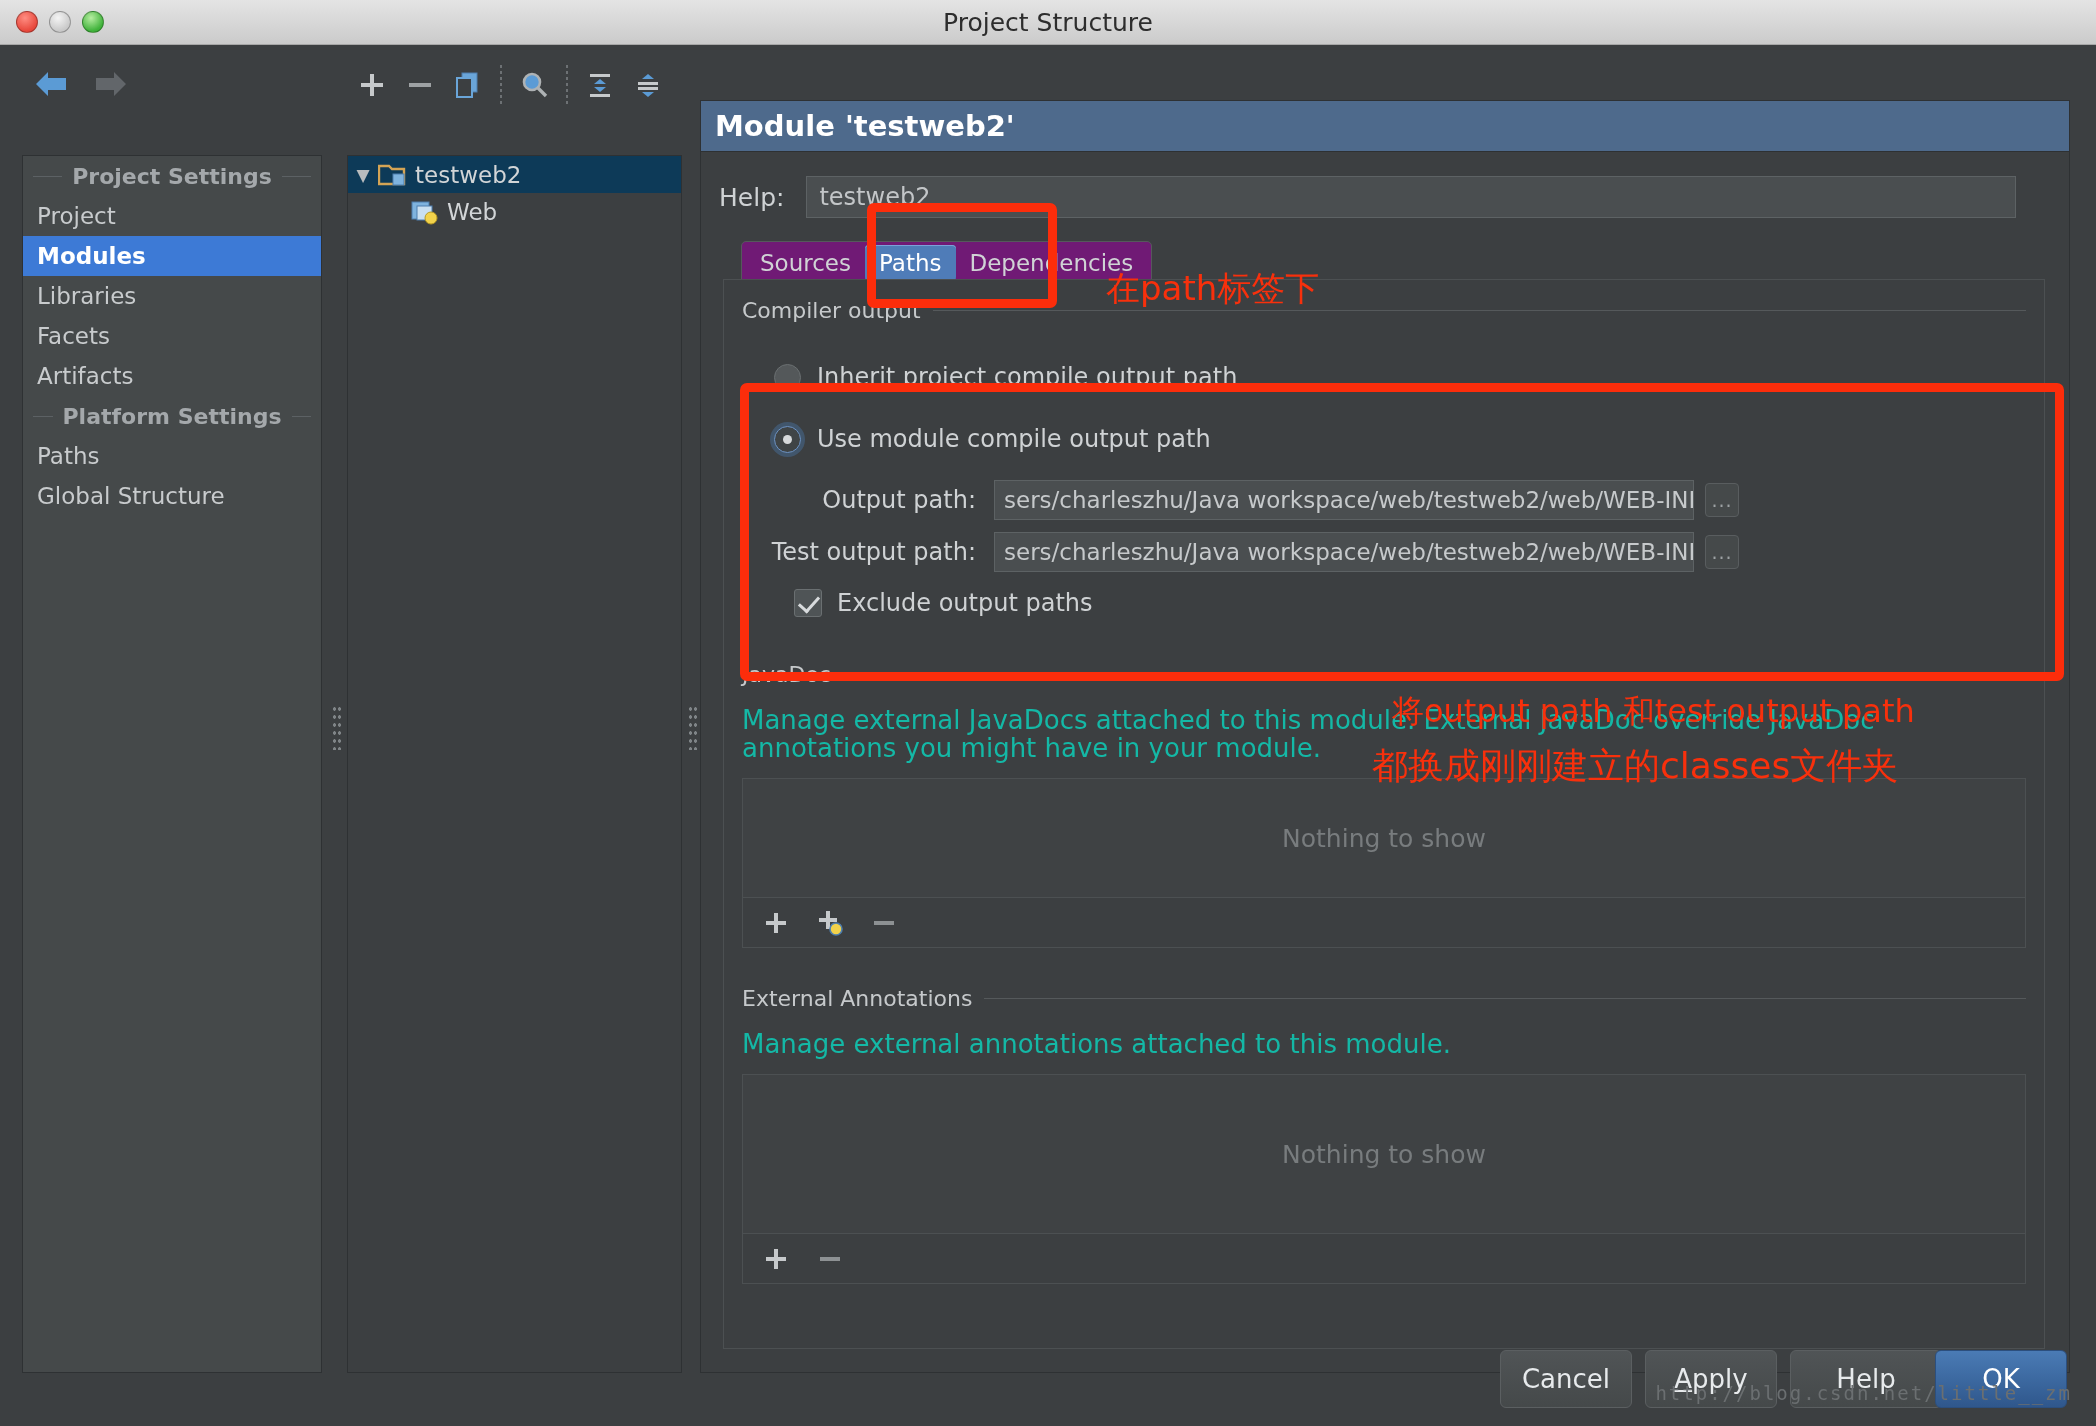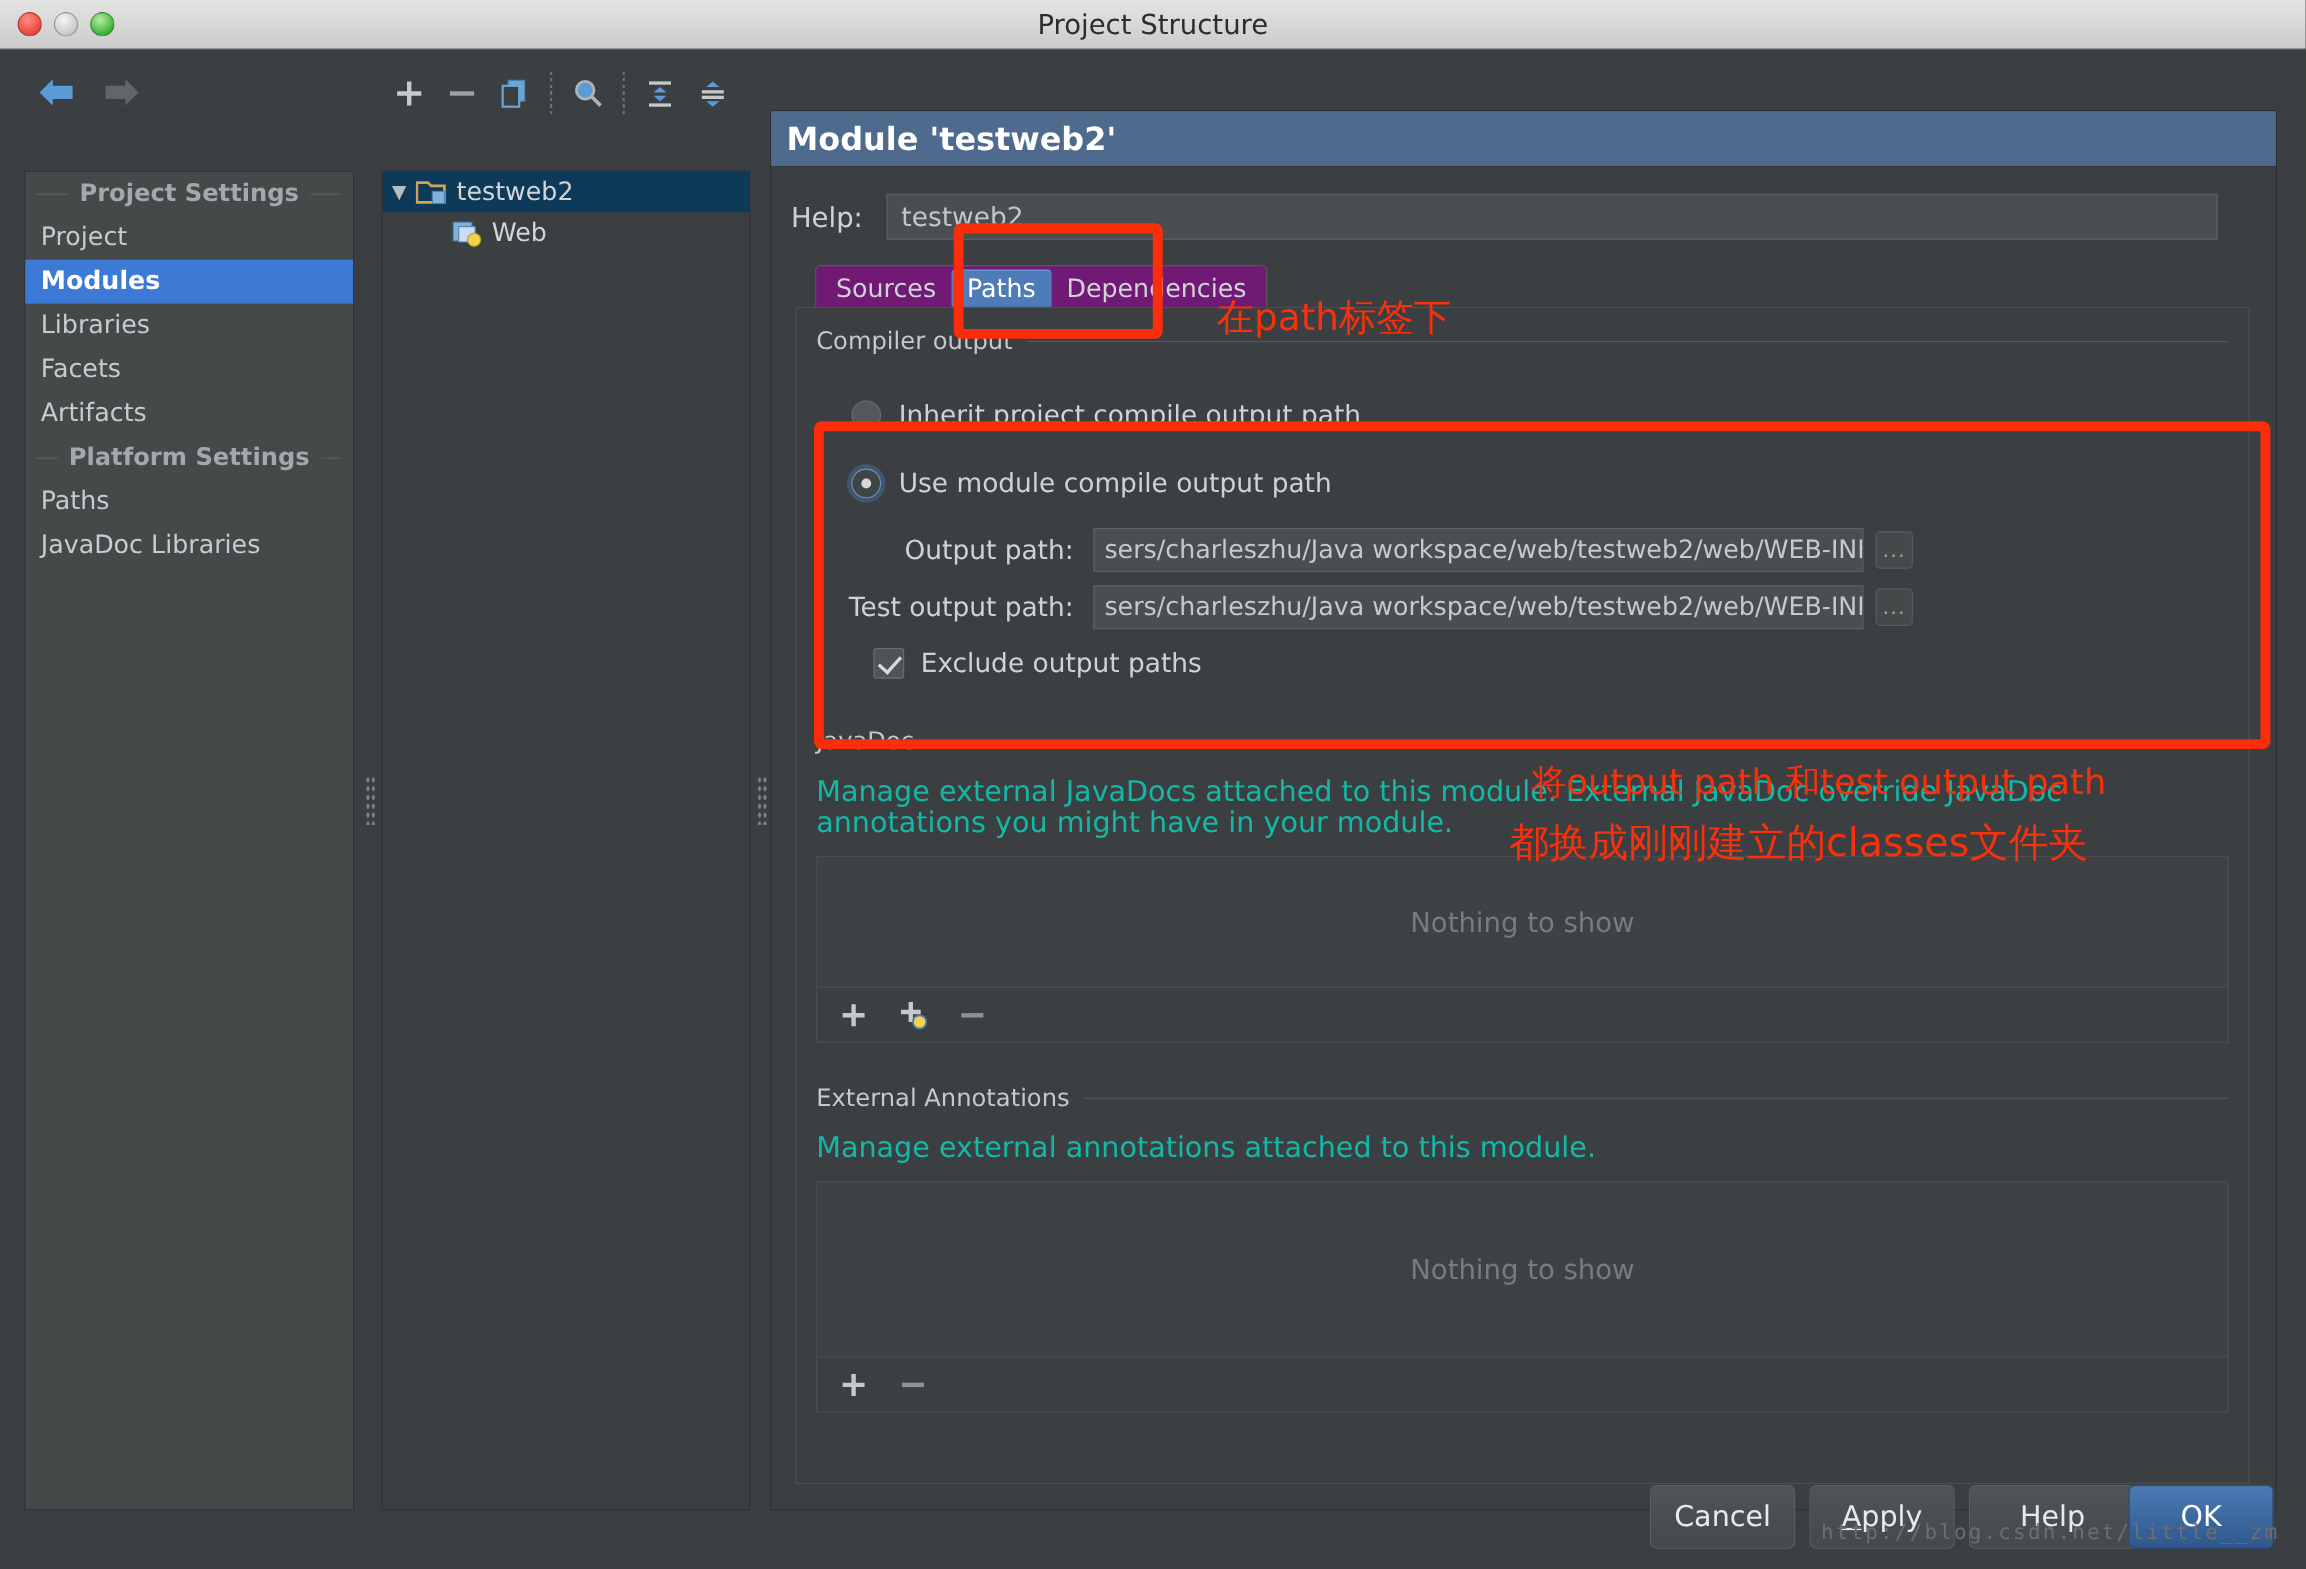--- a/index.html
+++ b/index.html
@@ -272,21 +272,21 @@
     </div>
     <div class="set-item">Project</div>
     <div class="set-item sel">Modules</div>
     <div class="set-item">Libraries</div>
     <div class="set-item">Facets</div>
     <div class="set-item">Artifacts</div>
     <div class="group-head">
       <span>Platform Settings</span>
     </div>
     <div class="set-item">Paths</div>
-    <div class="set-item">JavaDoc Libraries</div>
+    <div class="set-item">Global Structure</div>
   </div>
 
   <div class="tree-panel">
     <div class="tree-row sel">
       <div class="caret">▼</div>
       <div class="tree-ico">
         <svg width="30" height="26" viewBox="0 0 30 26">
           <path d="M1 4 h10 l3 3 h12 v15 h-25 z" fill="none" stroke="#d4a455" stroke-width="2.4"></path>
           <rect x="15" y="12" width="11" height="11" fill="#7fb3de" stroke="#4f7fae"></rect>
         </svg>

